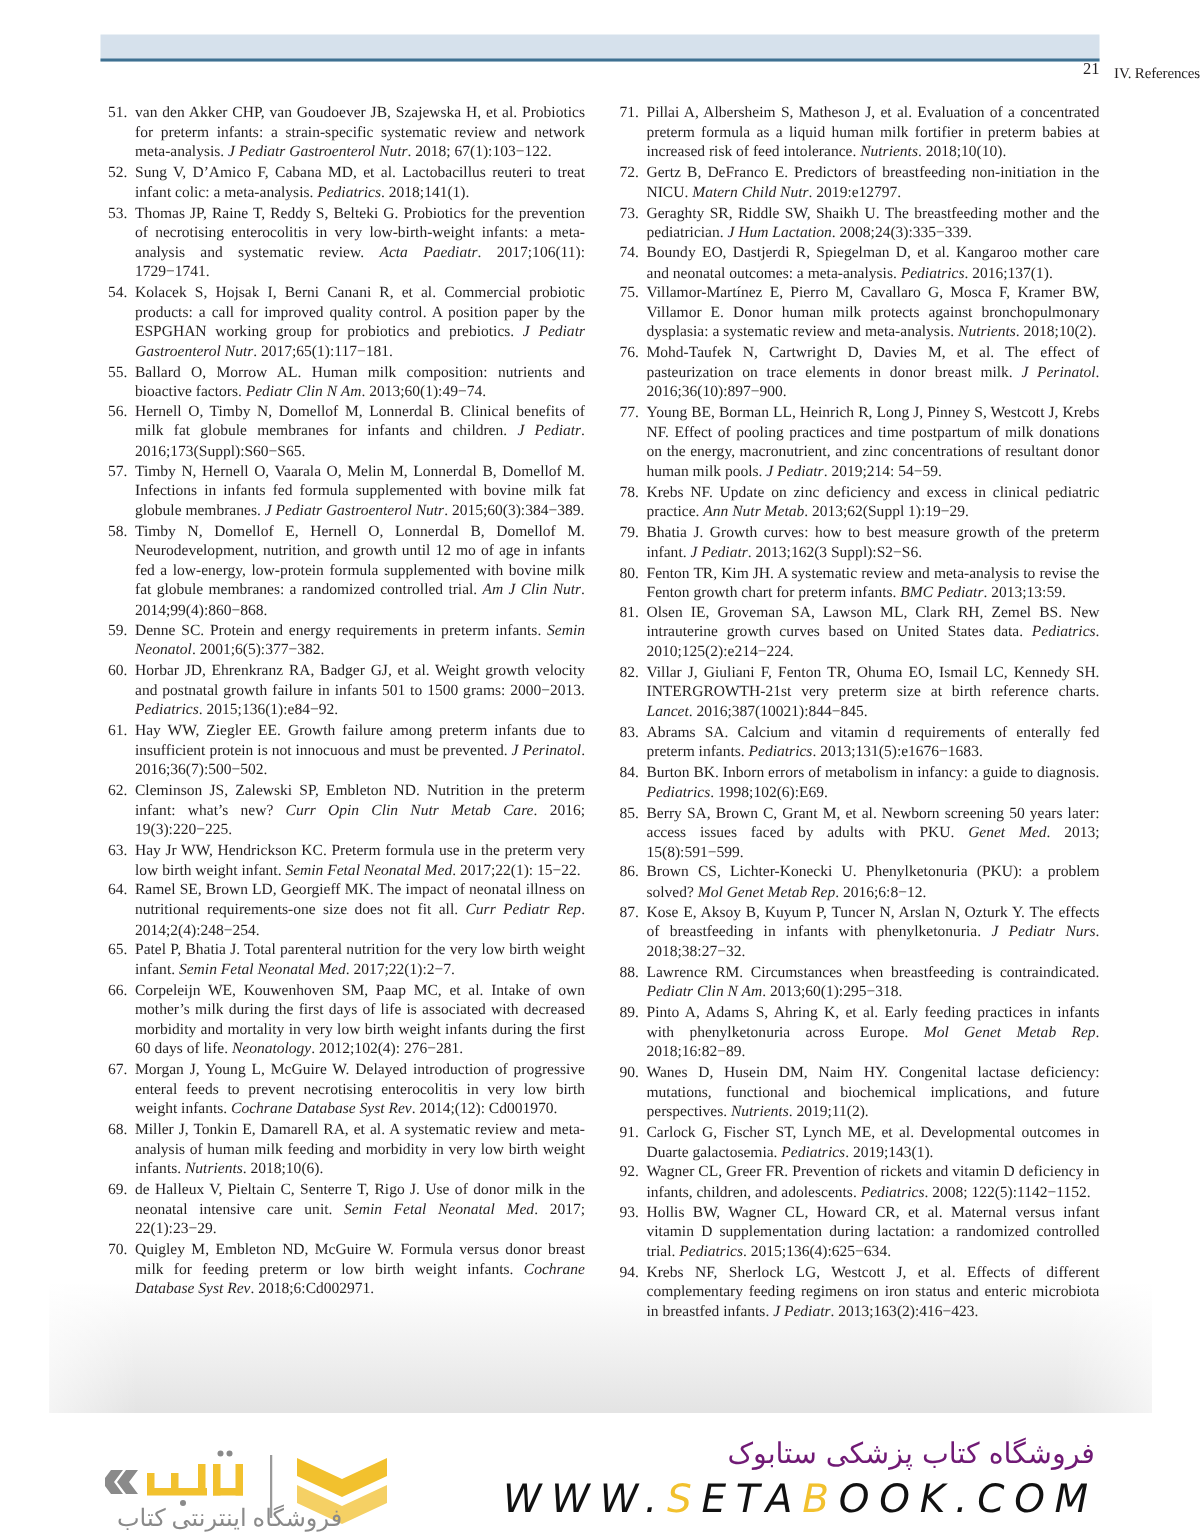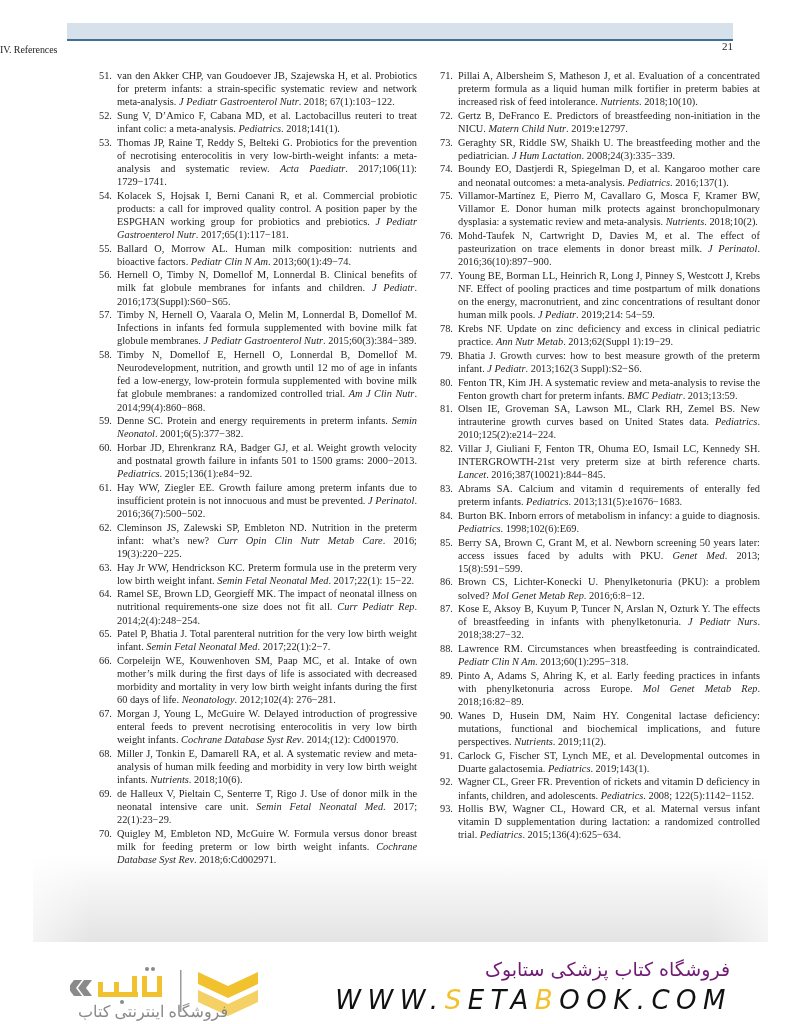--- a/index.html
+++ b/index.html
@@ -5,24 +5,24 @@
   html, body { margin:0; padding:0; background:#ffffff; }
   body { width:800px; height:1024px; position:relative; overflow:hidden;
          font-family:"Liberation Serif","DejaVu Serif",serif; color:#231f20; }
   .page-shade { position:absolute; left:33px; top:0; width:735px; height:942px;
     background:linear-gradient(to bottom, rgba(255,255,255,0) 0px, rgba(255,255,255,0) 855px, #e4e4e4 940px);
     }
   .page-shade::after { content:""; position:absolute; left:0; right:0; top:855px; bottom:0;
     background:linear-gradient(to right, rgba(255,255,255,0.6), rgba(255,255,255,0) 8%, rgba(255,255,255,0) 92%, rgba(255,255,255,0.6)); }
   .header-band { position:absolute; left:67px; top:23px; width:666px; height:16px;
     background:#d6e1ec; border-bottom:2px solid #3e7091; }
-  .running-head { position:absolute; left:0; width:800px; top:44px; text-align:left;
+  .running-head { position:absolute; left:0; width:800px; top:44px; text-align:right;
     font-size:10px; letter-spacing:-0.1px; }
   .page-number { position:absolute; right:67px; top:40px; font-size:11px; }
-  .col { position:absolute; top:69px; font-size:10.35px; line-height:13.1px;margin-left:27px; }
+  .col { position:absolute; top:69px; font-size:10.35px; line-height:13.1px; }
   .col-left { left:72px; width:318px; }
   .col-right { left:413px; width:320px; }
   .ref { position:relative; padding-left:18px; text-align:justify; margin:0 0 0.6px 0; hyphens:manual; }
   .ref-num { position:absolute; left:0; top:0; }
   .ref-journal { font-style:italic; }
   .footer { position:absolute; left:0; top:942px; width:800px; height:82px; background:#fff; }
   .logo { position:absolute; left:70px; top:962px; width:250px; height:56px; }
   .store-fa { position:absolute; right:70px; top:958px; font-family:"DejaVu Sans",sans-serif;
     font-size:19px; direction:rtl; color:#701a75; }
   .store-url { position:absolute; right:68px; top:985px; font-family:"DejaVu Sans",sans-serif;
@@ -79,20 +79,21 @@
     <div class="ref"><span class="ref-num">84.</span><span>Burton BK. Inborn errors of metabolism in infancy: a guide to diagnosis. </span><span class="ref-journal">Pediatrics</span><span>. 1998;102(6):E69.</span></div>
     <div class="ref"><span class="ref-num">85.</span><span>Berry SA, Brown C, Grant M, et al. Newborn screening 50 years later: access issues faced by adults with PKU. </span><span class="ref-journal">Genet Med</span><span>. 2013; 15(8):591−599.</span></div>
     <div class="ref"><span class="ref-num">86.</span><span>Brown CS, Lichter-Konecki U. Phenylketonuria (PKU): a problem solved? </span><span class="ref-journal">Mol Genet Metab Rep</span><span>. 2016;6:8−12.</span></div>
     <div class="ref"><span class="ref-num">87.</span><span>Kose E, Aksoy B, Kuyum P, Tuncer N, Arslan N, Ozturk Y. The effects of breastfeeding in infants with phenylketonuria. </span><span class="ref-journal">J Pediatr Nurs</span><span>. 2018;38:27−32.</span></div>
     <div class="ref"><span class="ref-num">88.</span><span>Lawrence RM. Circumstances when breastfeeding is contraindicated. </span><span class="ref-journal">Pediatr Clin N Am</span><span>. 2013;60(1):295−318.</span></div>
     <div class="ref"><span class="ref-num">89.</span><span>Pinto A, Adams S, Ahring K, et al. Early feeding practices in infants with phenylketonuria across Europe. </span><span class="ref-journal">Mol Genet Metab Rep</span><span>. 2018;16:82−89.</span></div>
     <div class="ref"><span class="ref-num">90.</span><span>Wanes D, Husein DM, Naim HY. Congenital lactase deficiency: mutations, functional and biochemical implications, and future perspectives. </span><span class="ref-journal">Nutrients</span><span>. 2019;11(2).</span></div>
     <div class="ref"><span class="ref-num">91.</span><span>Carlock G, Fischer ST, Lynch ME, et al. Developmental outcomes in Duarte galactosemia. </span><span class="ref-journal">Pediatrics</span><span>. 2019;143(1).</span></div>
     <div class="ref"><span class="ref-num">92.</span><span>Wagner CL, Greer FR. Prevention of rickets and vitamin D deficiency in infants, children, and adolescents. </span><span class="ref-journal">Pediatrics</span><span>. 2008; 122(5):1142−1152.</span></div>
     <div class="ref"><span class="ref-num">93.</span><span>Hollis BW, Wagner CL, Howard CR, et al. Maternal versus infant vitamin D supplementation during lactation: a randomized controlled trial. </span><span class="ref-journal">Pediatrics</span><span>. 2015;136(4):625−634.</span></div>
+    <div class="ref"><span class="ref-num">94.</span><span>Krebs NF, Sherlock LG, Westcott J, et al. Effects of different complementary feeding regimens on iron status and enteric microbiota in breastfed infants. </span><span class="ref-journal">J Pediatr</span><span>. 2013;163(2):416−423.</span></div>
   </div>
 
 <div class="footer"></div>
 
 <div class="logo">
   <svg width="250" height="56" viewBox="0 0 250 56">
 
     <polygon points="4,18 12,18 6,26 12,34 4,34 -2,26" fill="#8a8a8a"></polygon>
     <polygon points="14,18 22,18 16,26 22,34 14,34 8,26" fill="#8a8a8a"></polygon>
 

